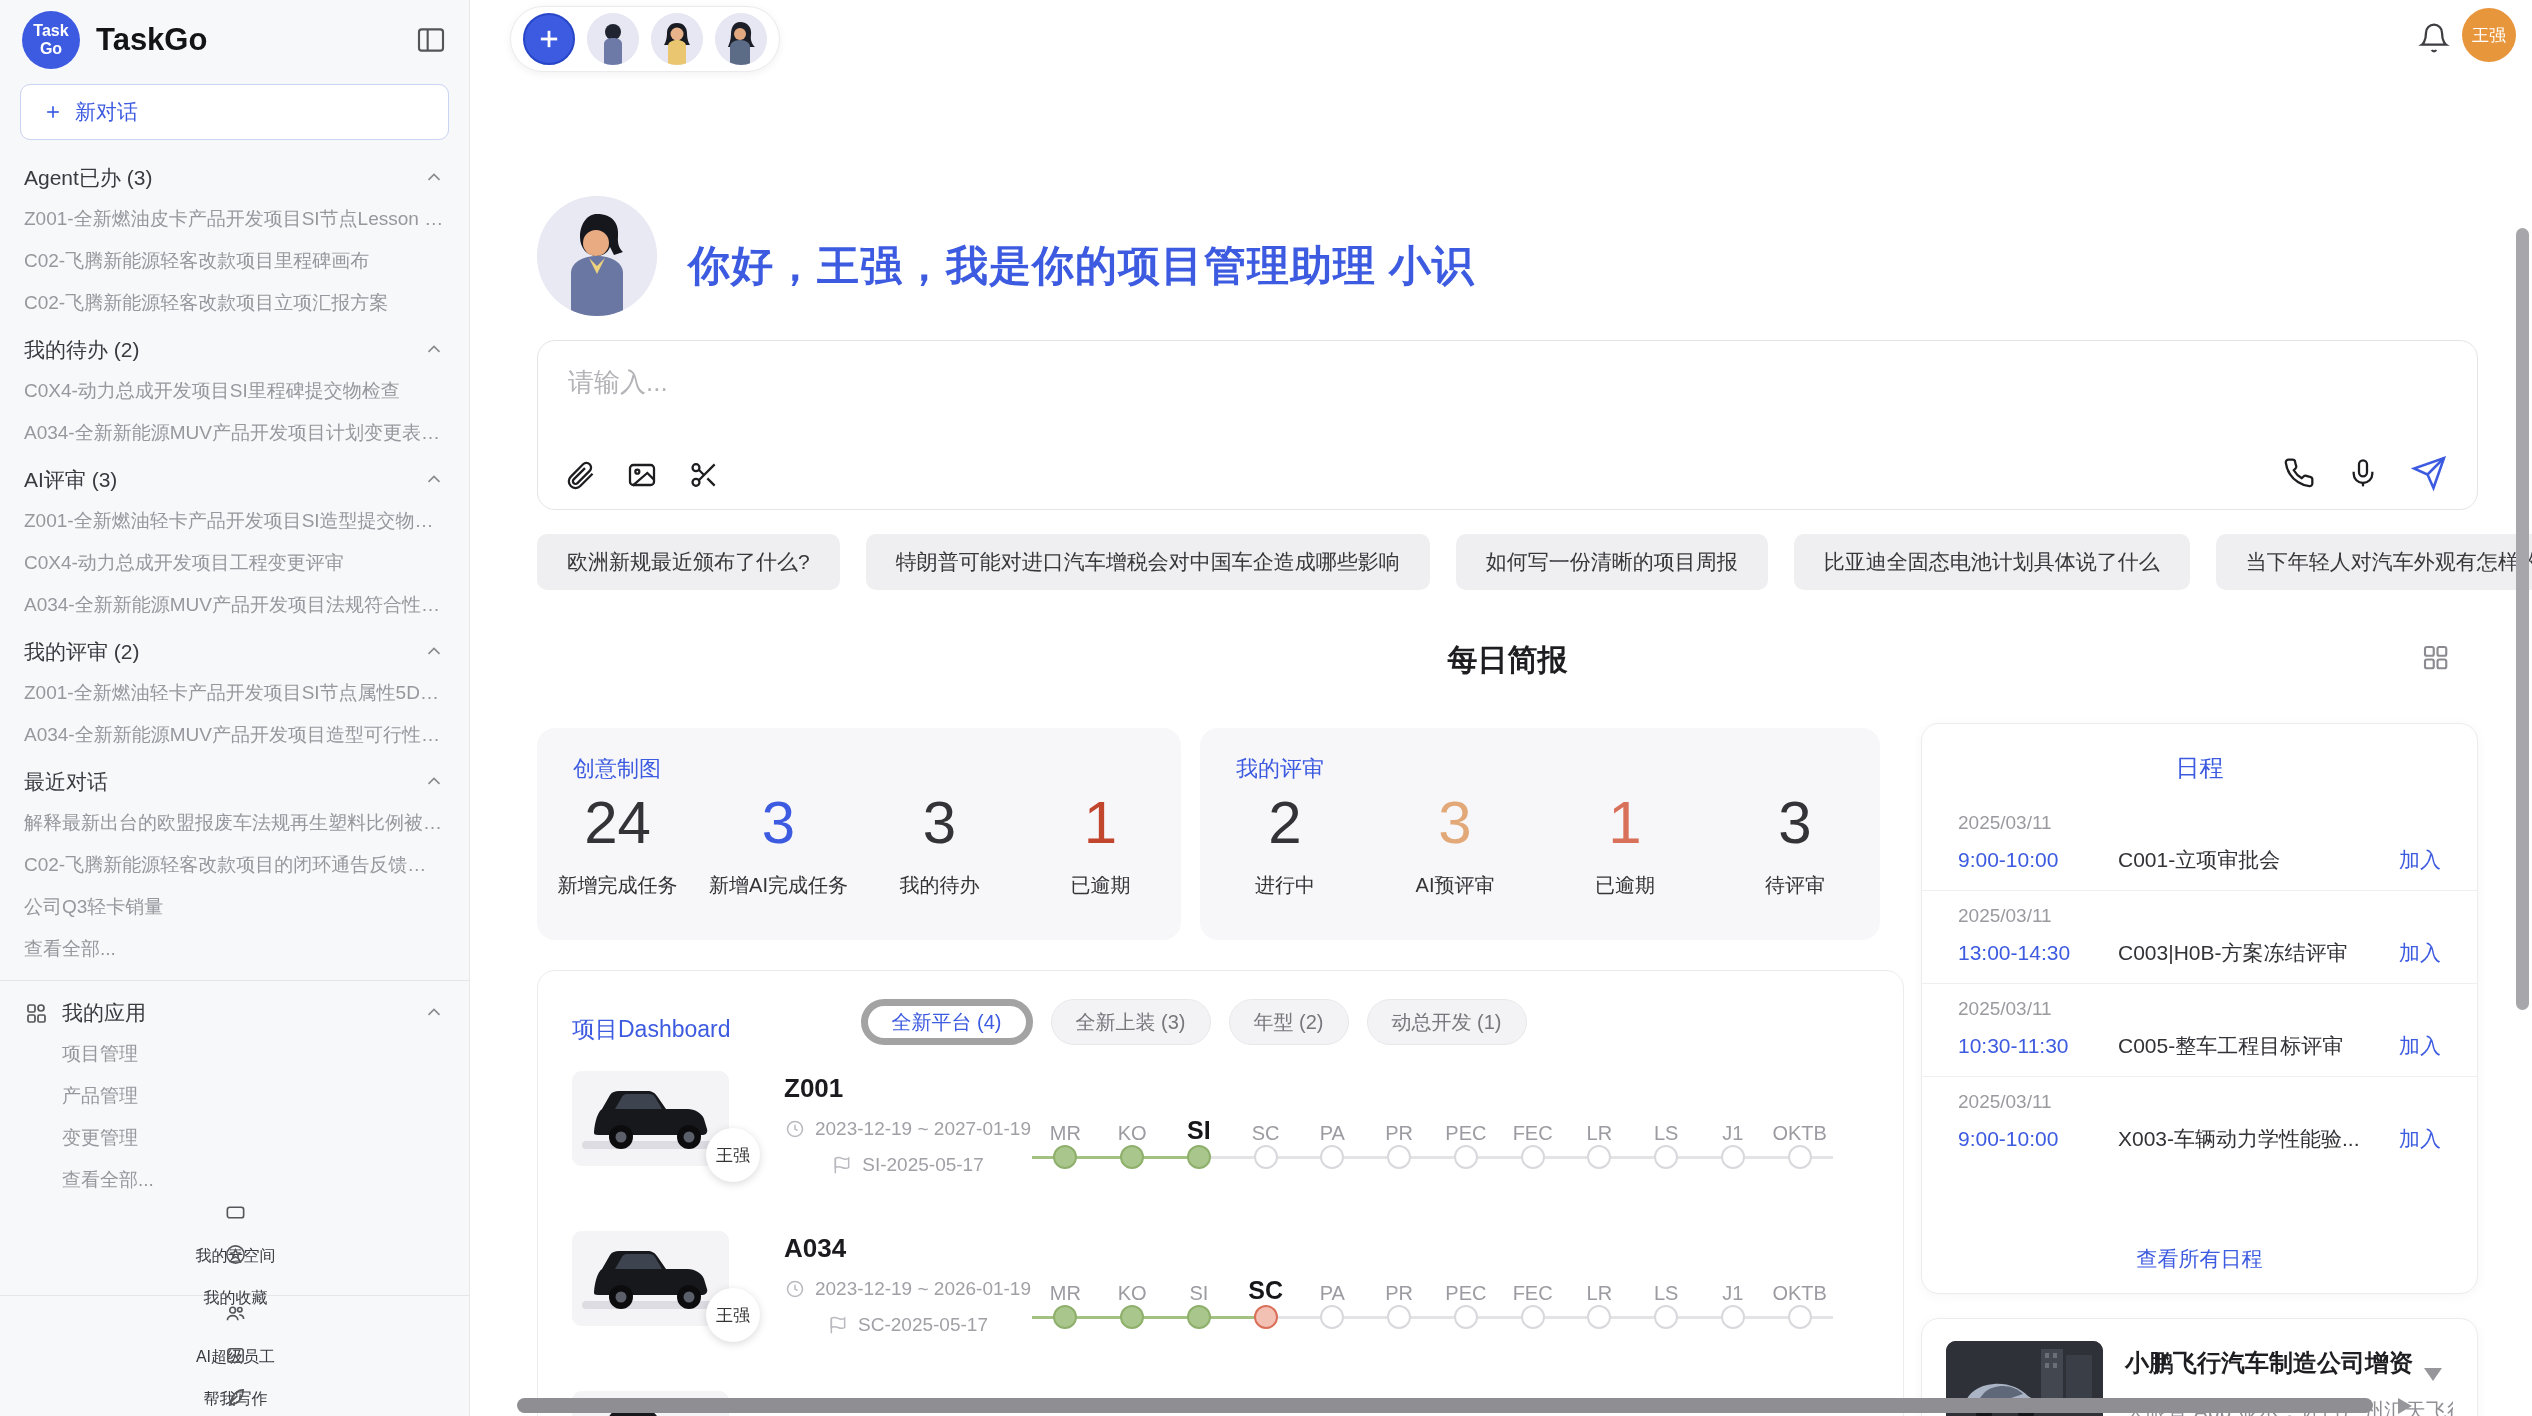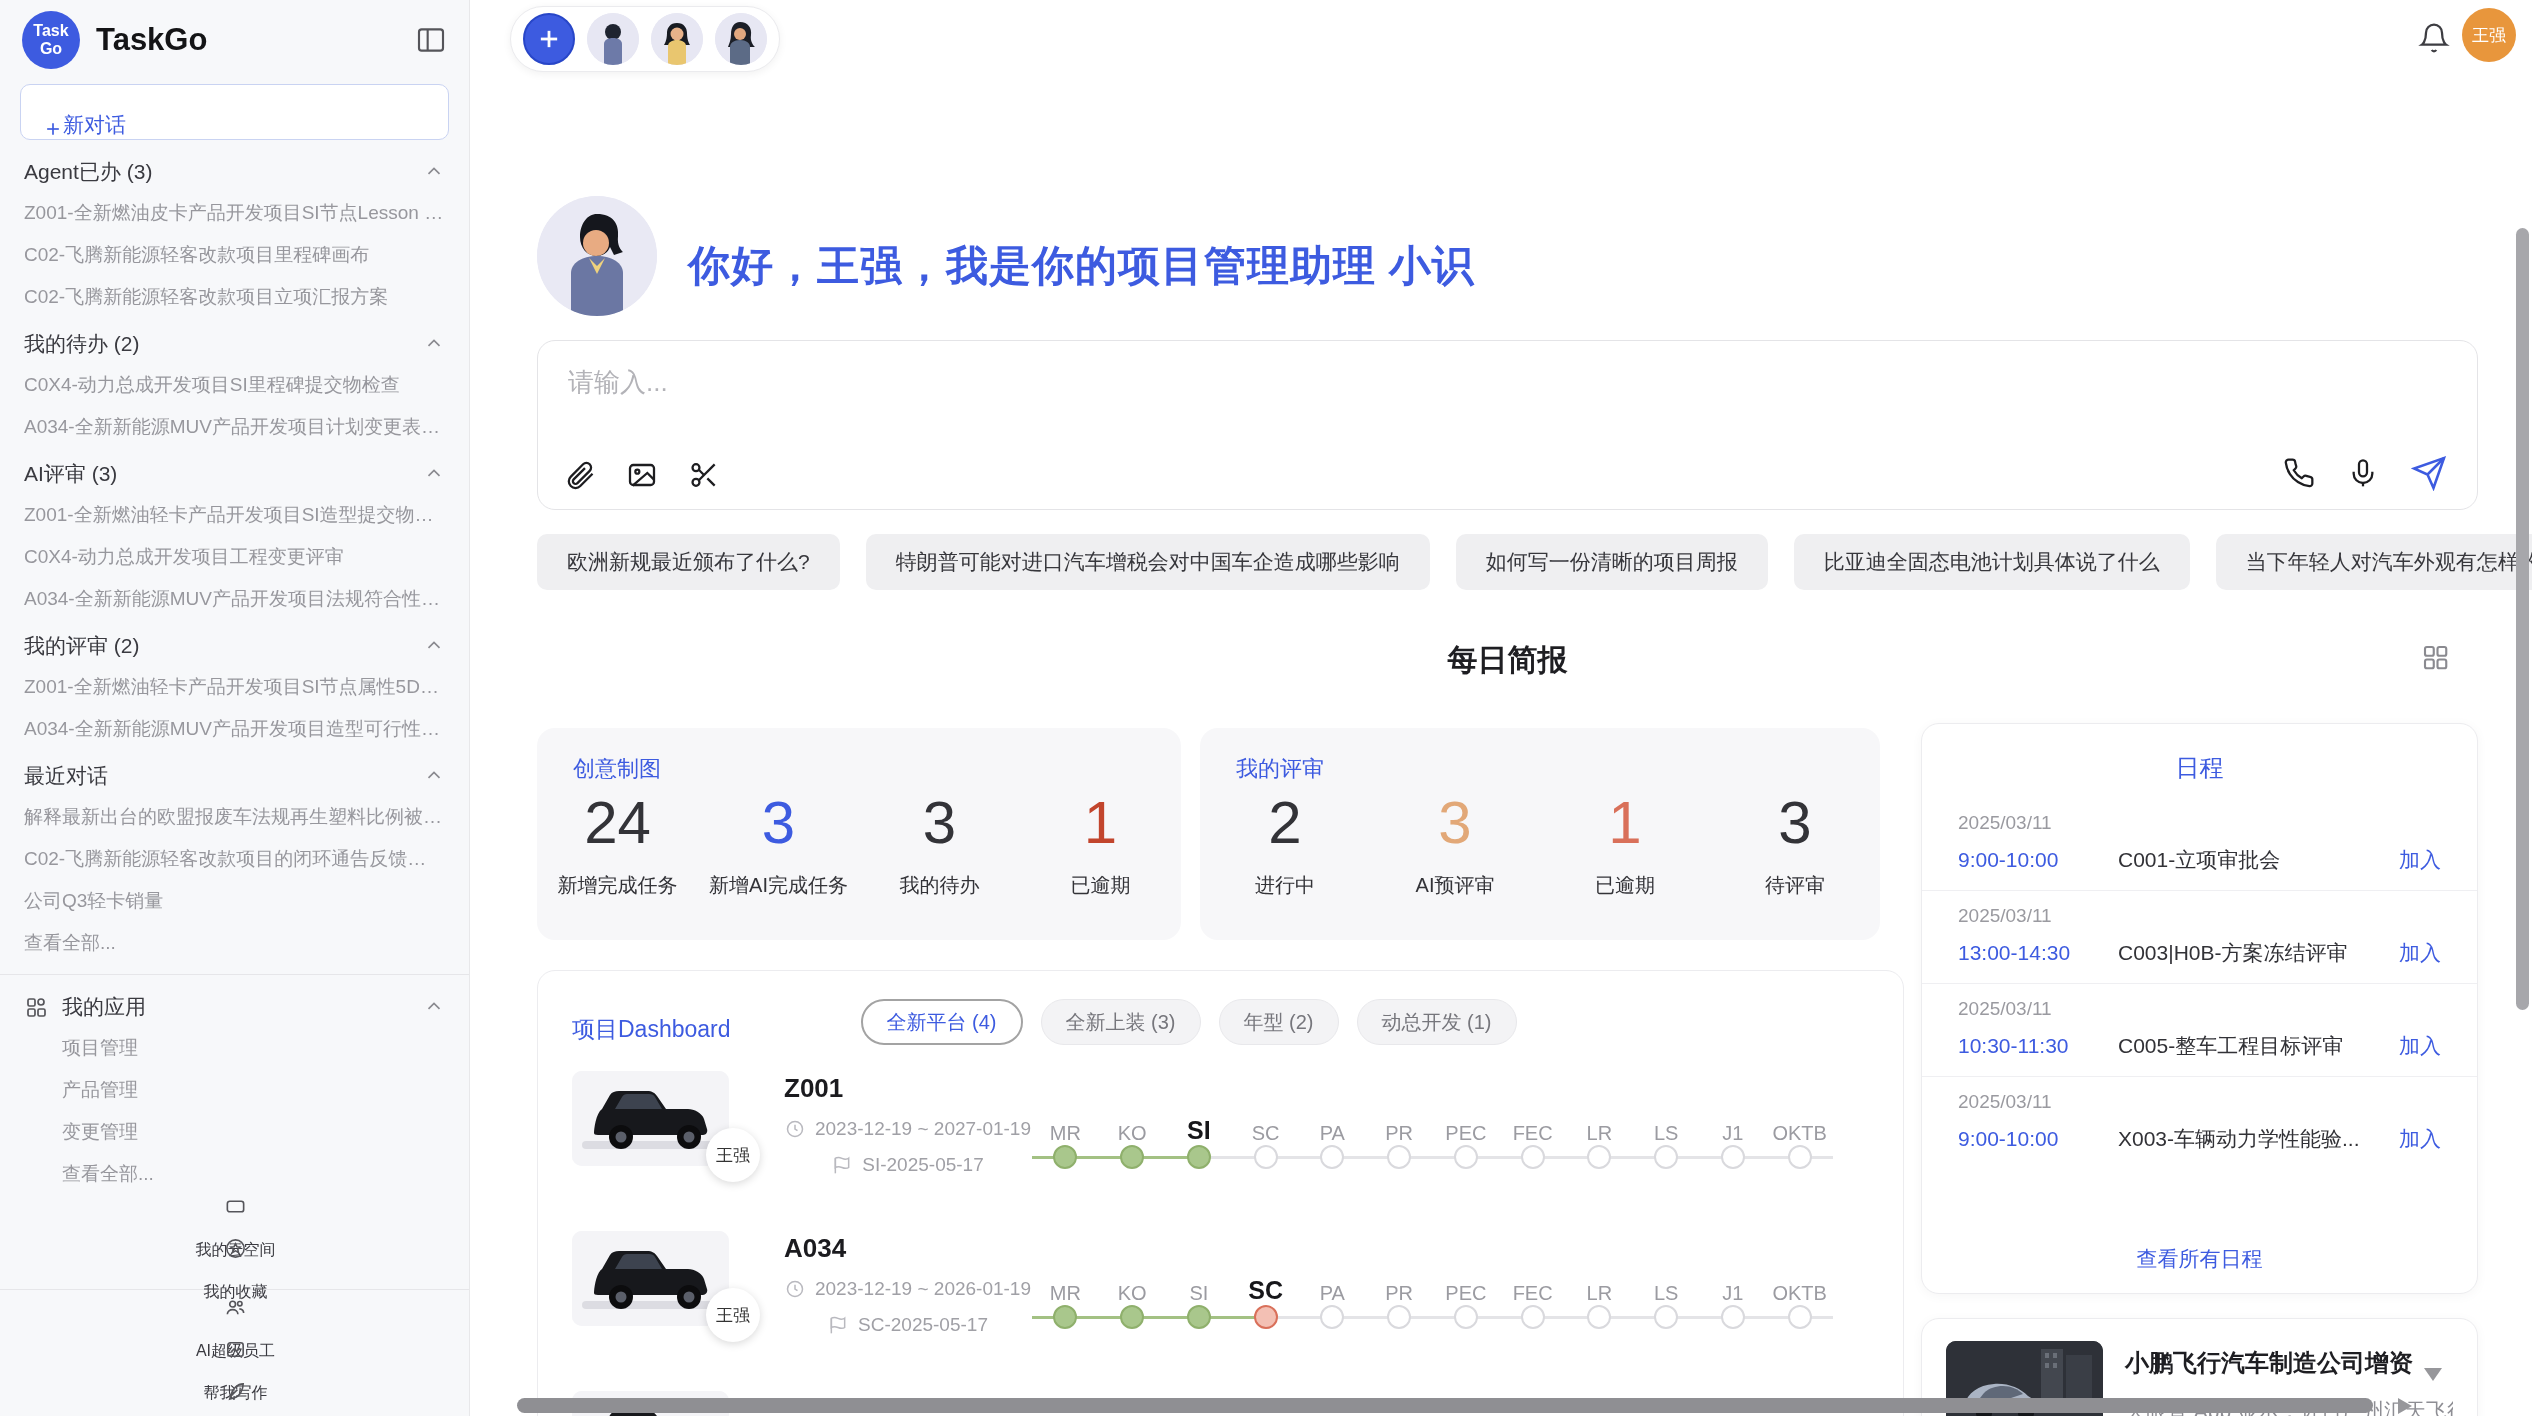--- a/index.html
+++ b/index.html
@@ -9,22 +9,22 @@
 
   
   .sidebar { position:absolute; left:0; top:0; width:470px; height:1416px;
              background:#f7f8fa; border-right:1px solid #e8e8ea; overflow:hidden; }
   .logo-row { height:70px; display:flex; align-items:center; gap:16px; padding:10px 22px 0 22px; }
   .logo-circle { width:58px; height:58px; border-radius:50%; background:#3D5BE0; color:#fff;
                  display:flex; flex-direction:column; align-items:center; justify-content:center;
                  font-size:16px; line-height:18px; font-weight:bold; flex:none; }
   .app-title { font-size:31px; font-weight:bold; color:#141416; }
   .collapse-btn { margin-left:auto; width:32px; height:32px; color:#55555a; cursor:pointer; }
-  .new-chat { margin:14px 20px 6px 20px; height:56px; background:#fff; border:1px solid #c9d3f2;
-              border-radius:10px; display:flex; align-items:flex-end; padding-left:22px;
+  .new-chat { margin:14px 20px 12px 20px; height:56px; background:#fff; border:1px solid #c9d3f2;
+              border-radius:10px; display:flex; align-items:center; gap:12px; padding-left:22px;
               color:#3D5BE0; font-size:21px; cursor:pointer; }
   .side-section-header { height:46px; display:flex; align-items:center; padding:6px 24px 0 24px;
                          font-size:21px; color:#3a3a40; }
   .side-section-header .chev { margin-left:auto; width:22px; height:22px; color:#8a8a90; }
   .side-item { height:42px; display:flex; align-items:center; padding:0 24px; font-size:19px;
                color:#97979d; white-space:nowrap; overflow:hidden; text-overflow:ellipsis;
                cursor:pointer; }
   .side-item span { overflow:hidden; text-overflow:ellipsis; white-space:nowrap; }
   .side-divider { height:1px; background:#e6e6e9; margin:10px 0 6px 0; }
   .apps-header-icon { width:24px; height:24px; color:#55555a; margin-right:14px; }
@@ -86,21 +86,21 @@
   .stat .lbl { margin-top:16px; font-size:20px; color:#333338; }
 
   
   .dash-card { position:absolute; left:537px; top:970px; width:1367px; height:470px;
                background:#fff; border:1px solid #ececef; border-radius:18px; overflow:hidden; }
   .dash-header { display:flex; align-items:flex-end; padding:28px 34px 10px 34px; }
   .dash-title { font-size:23px; color:#3D5BE0; }
   .dash-tabs { display:flex; gap:18px; margin-left:130px; }
   .dtab { height:46px; display:flex; align-items:center; padding:0 24px; border-radius:23px;
           font-size:20px; background:#f3f3f5; color:#76767c; border:1px solid #e8e8eb; cursor:pointer; white-space:nowrap; }
-  .dtab.active { background:#fff; color:#3D5BE0; border:2px solid #a3a3a3; }
+  .dtab.active { background:#fff; color:#3D5BE0; border:7px solid #a3a3a3; }
   .proj-row { display:flex; align-items:flex-start; padding:16px 70px 6px 34px; height:160px; }
   .truck-wrap { position:relative; width:170px; flex:none; }
   .truck-img { width:157px; height:95px; border-radius:10px; overflow:hidden; background:#f4f4f7; }
   .owner-badge { position:absolute; right:-18px; bottom:-16px; width:54px; height:54px; border-radius:50%;
                  background:#fff; box-shadow:0 2px 8px rgba(0,0,0,0.15); display:flex; align-items:center;
                  justify-content:center; font-size:17px; color:#333; }
   .proj-info { width:290px; flex:none; padding-left:42px; padding-top:2px; }
   .proj-name { font-size:26px; font-weight:bold; color:#1b1b1f; }
   .proj-meta { display:flex; align-items:center; gap:10px; margin-top:14px; font-size:19px; color:#a0a0a6;justify-content:center; }
   .proj-meta .m-icon { width:20px; height:20px; color:#b9b9bf; flex:none; }

